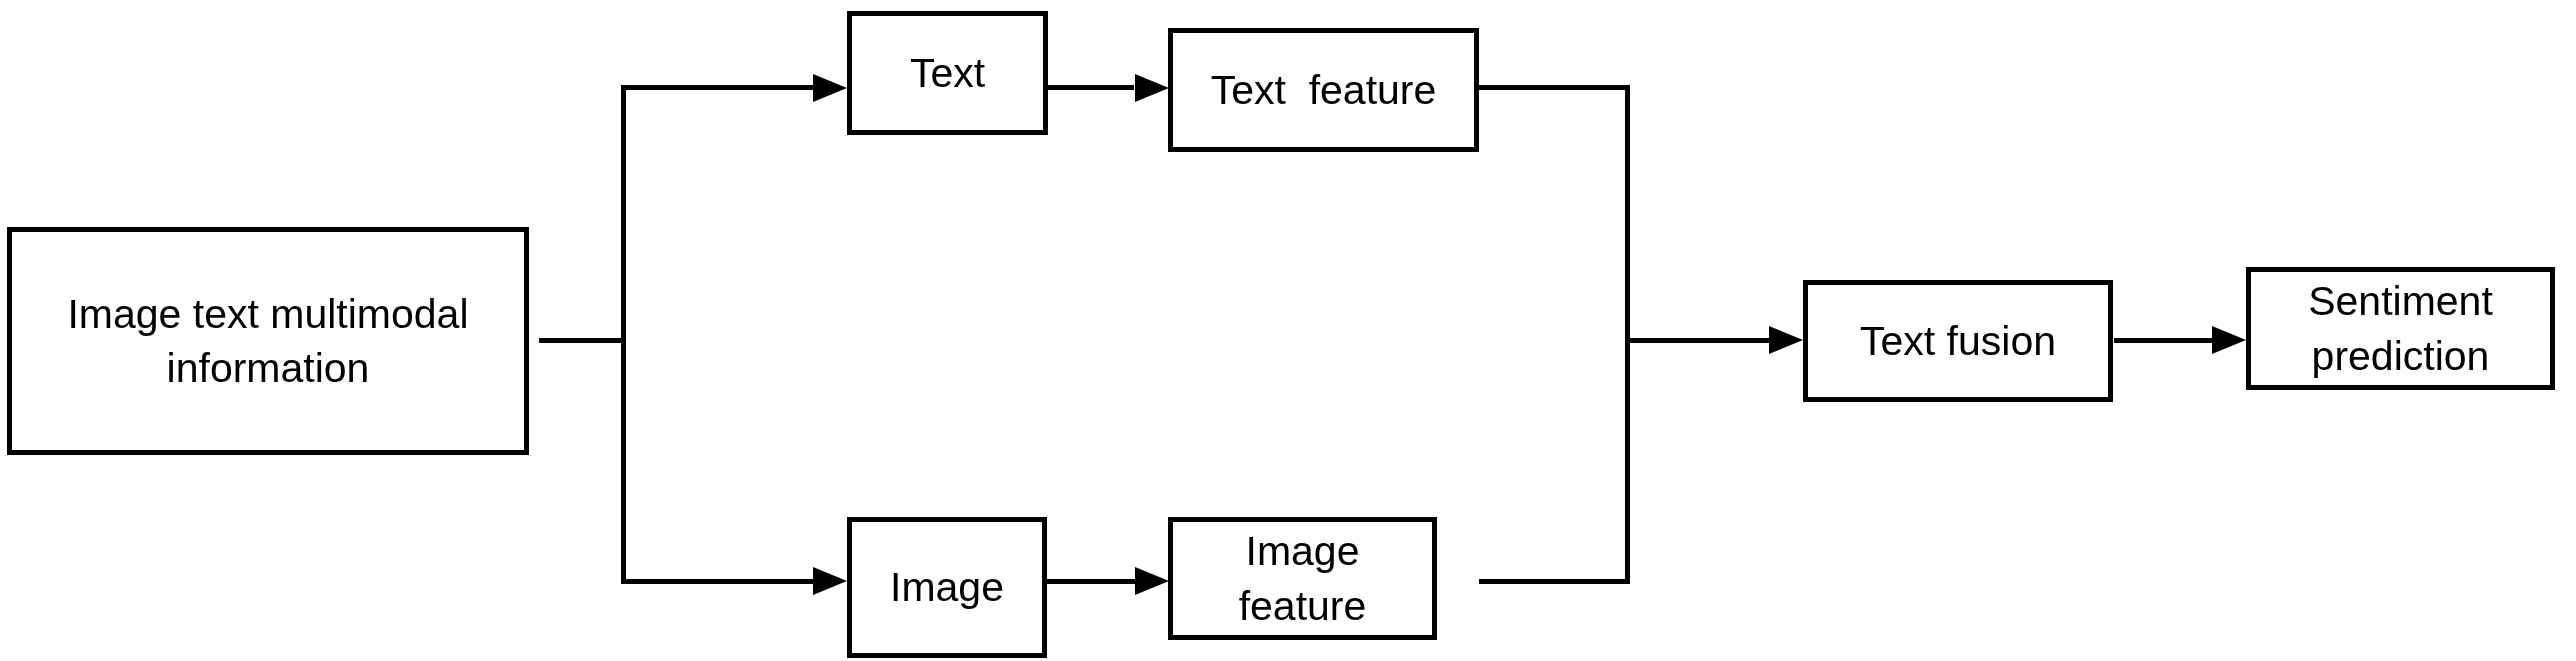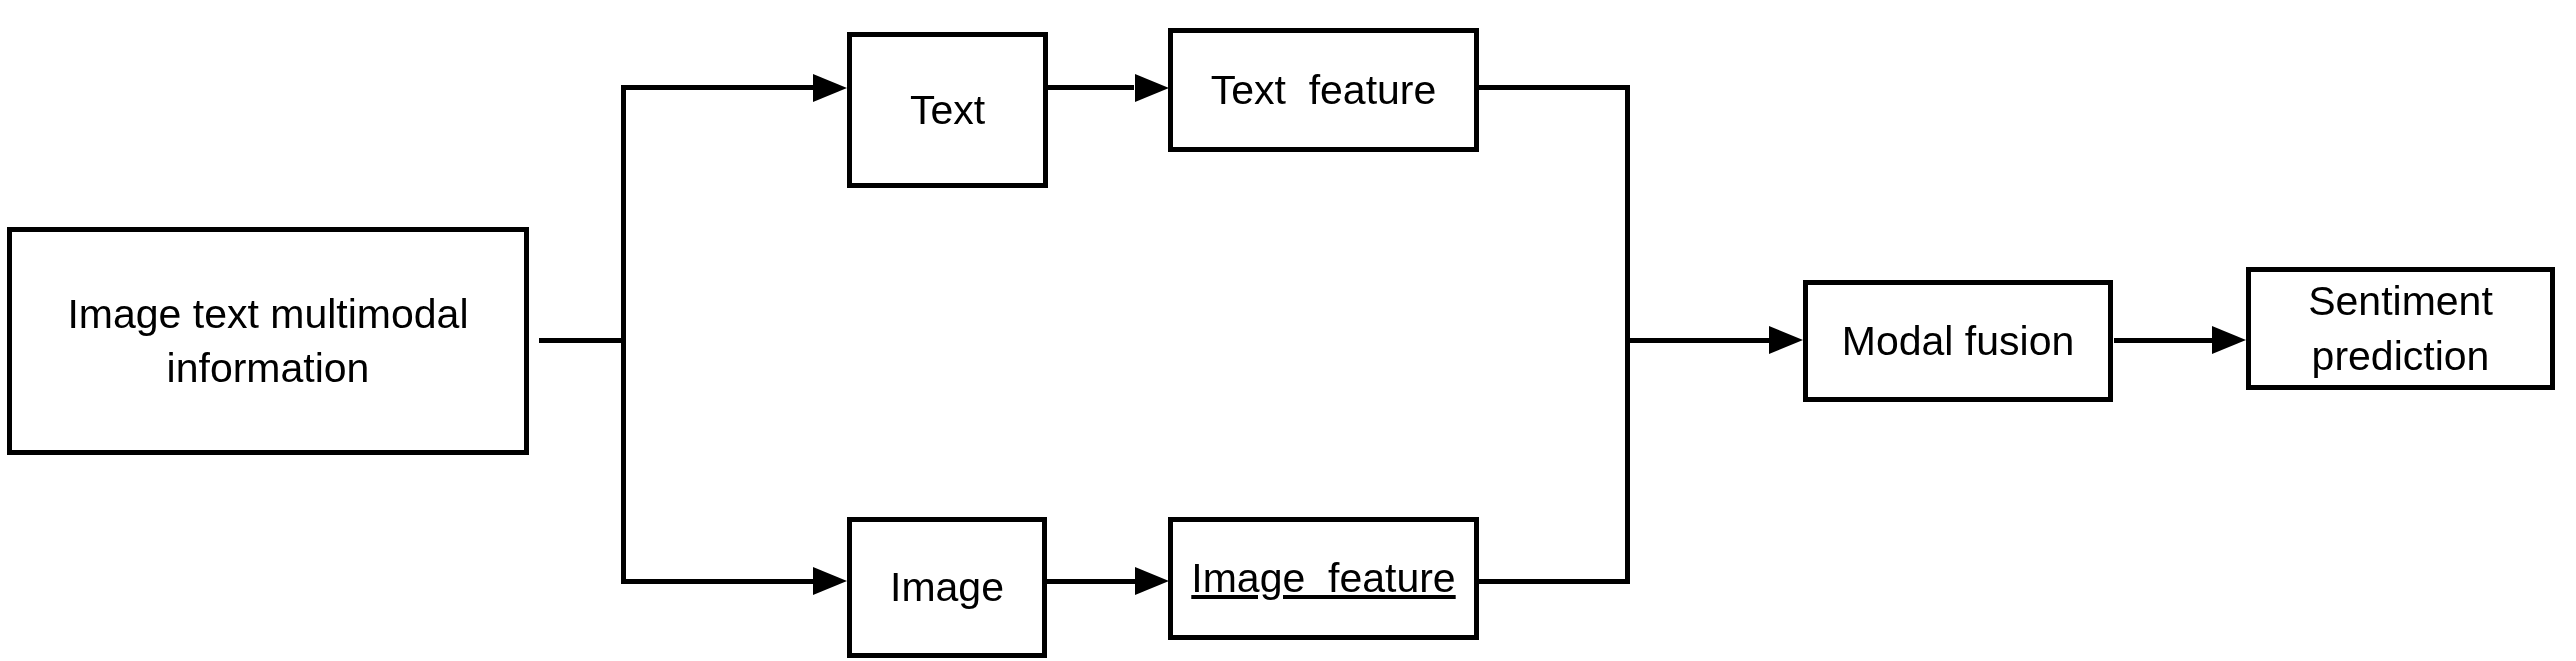--- a/index.html
+++ b/index.html
@@ -38,24 +38,24 @@
     position: absolute;
     width: 0;
     height: 0;
     border-top: 14.4px solid transparent;
     border-bottom: 14.4px solid transparent;
     border-left: 34px solid #000000;
   }
 
   
   #box-info          { left: 7px;   top: 227px; width: 522px; height: 228px; }
-  #box-text          { left: 847px; top: 32px;  width: 201px; height: 156px; align-items: center; }
+  #box-text          { left: 847px; top: 11px;  width: 201px; height: 124px; align-items: center; }
   #box-text-feature  { left: 1168px; top: 28px;  width: 311px; height: 124px; align-items: center; }
   #box-image         { left: 847px; top: 517px; width: 200px; height: 141px; }
-  #box-image-feature { left: 1168px; top: 517px; width: 311px; height: 123px; text-decoration: underline; }
+  #box-image-feature { left: 1168px; top: 517px; width: 269px; height: 123px; }
   #box-modal-fusion  { left: 1803px; top: 280px; width: 310px; height: 122px; }
   #box-sentiment     { left: 2246px; top: 267px; width: 309px; height: 123px; }
 
   
   #line-info-out        { left: 539px;  top: 338px; width: 87px; height: 5px; }
   #line-branch-vert     { left: 621px;  top: 85px; width: 5px;   height: 499px; }
   #line-branch-top      { left: 621px;  top: 85px; width: 193px; height: 5px; }
   #head-into-text       { left: 813px;  top: 74px; }
   #line-text-out        { left: 1048px; top: 85px; width: 86px; height: 5px; }
   #head-into-text-feat  { left: 1135px; top: 74px; }
@@ -83,21 +83,21 @@
 <div class="node" id="box-text-feature">
   <span class="node-label">Text  feature</span>
 </div>
 <div class="node" id="box-image">
   <span class="node-label">Image</span>
 </div>
 <div class="node" id="box-image-feature">
   <span class="node-label">Image  feature</span>
 </div>
 <div class="node" id="box-modal-fusion">
-  <span class="node-label">Modal fusion</span>
+  <span class="node-label">Text fusion</span>
 </div>
 <div class="node" id="box-sentiment">
   <span class="node-label">Sentiment prediction</span>
 </div>
 
 <div class="h-line" id="line-info-out"></div>
 <div class="v-line" id="line-branch-vert"></div>
 
 <div class="h-line" id="line-branch-top"></div>
 <div class="arrowhead" id="head-into-text"></div>

